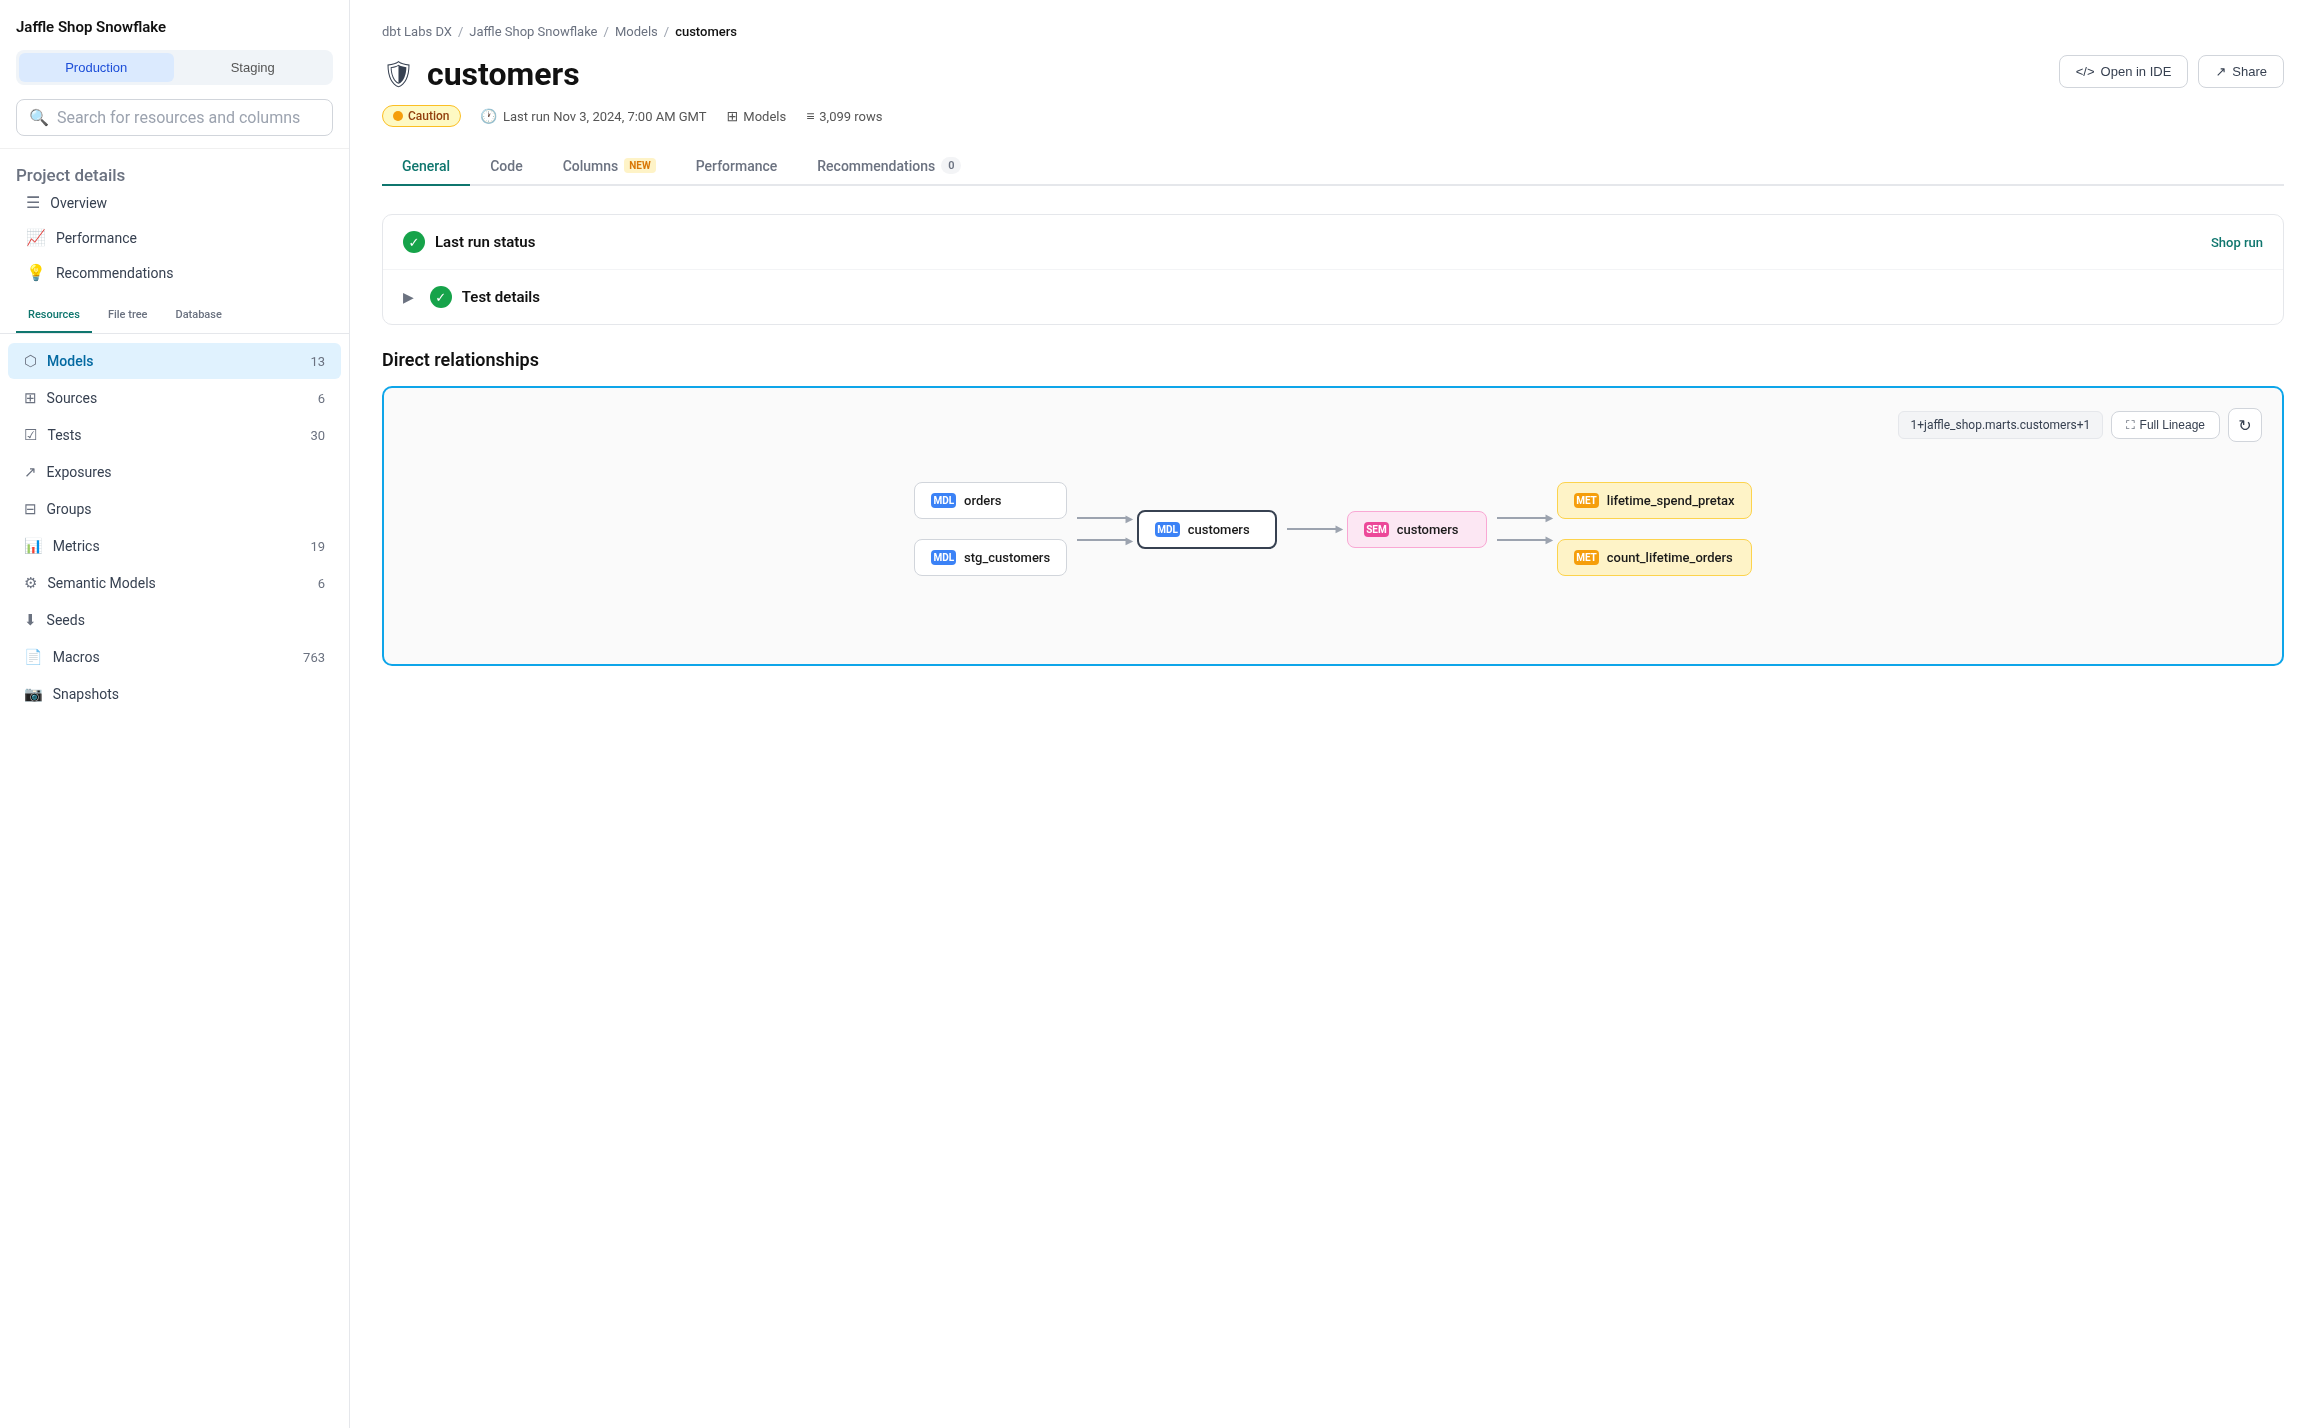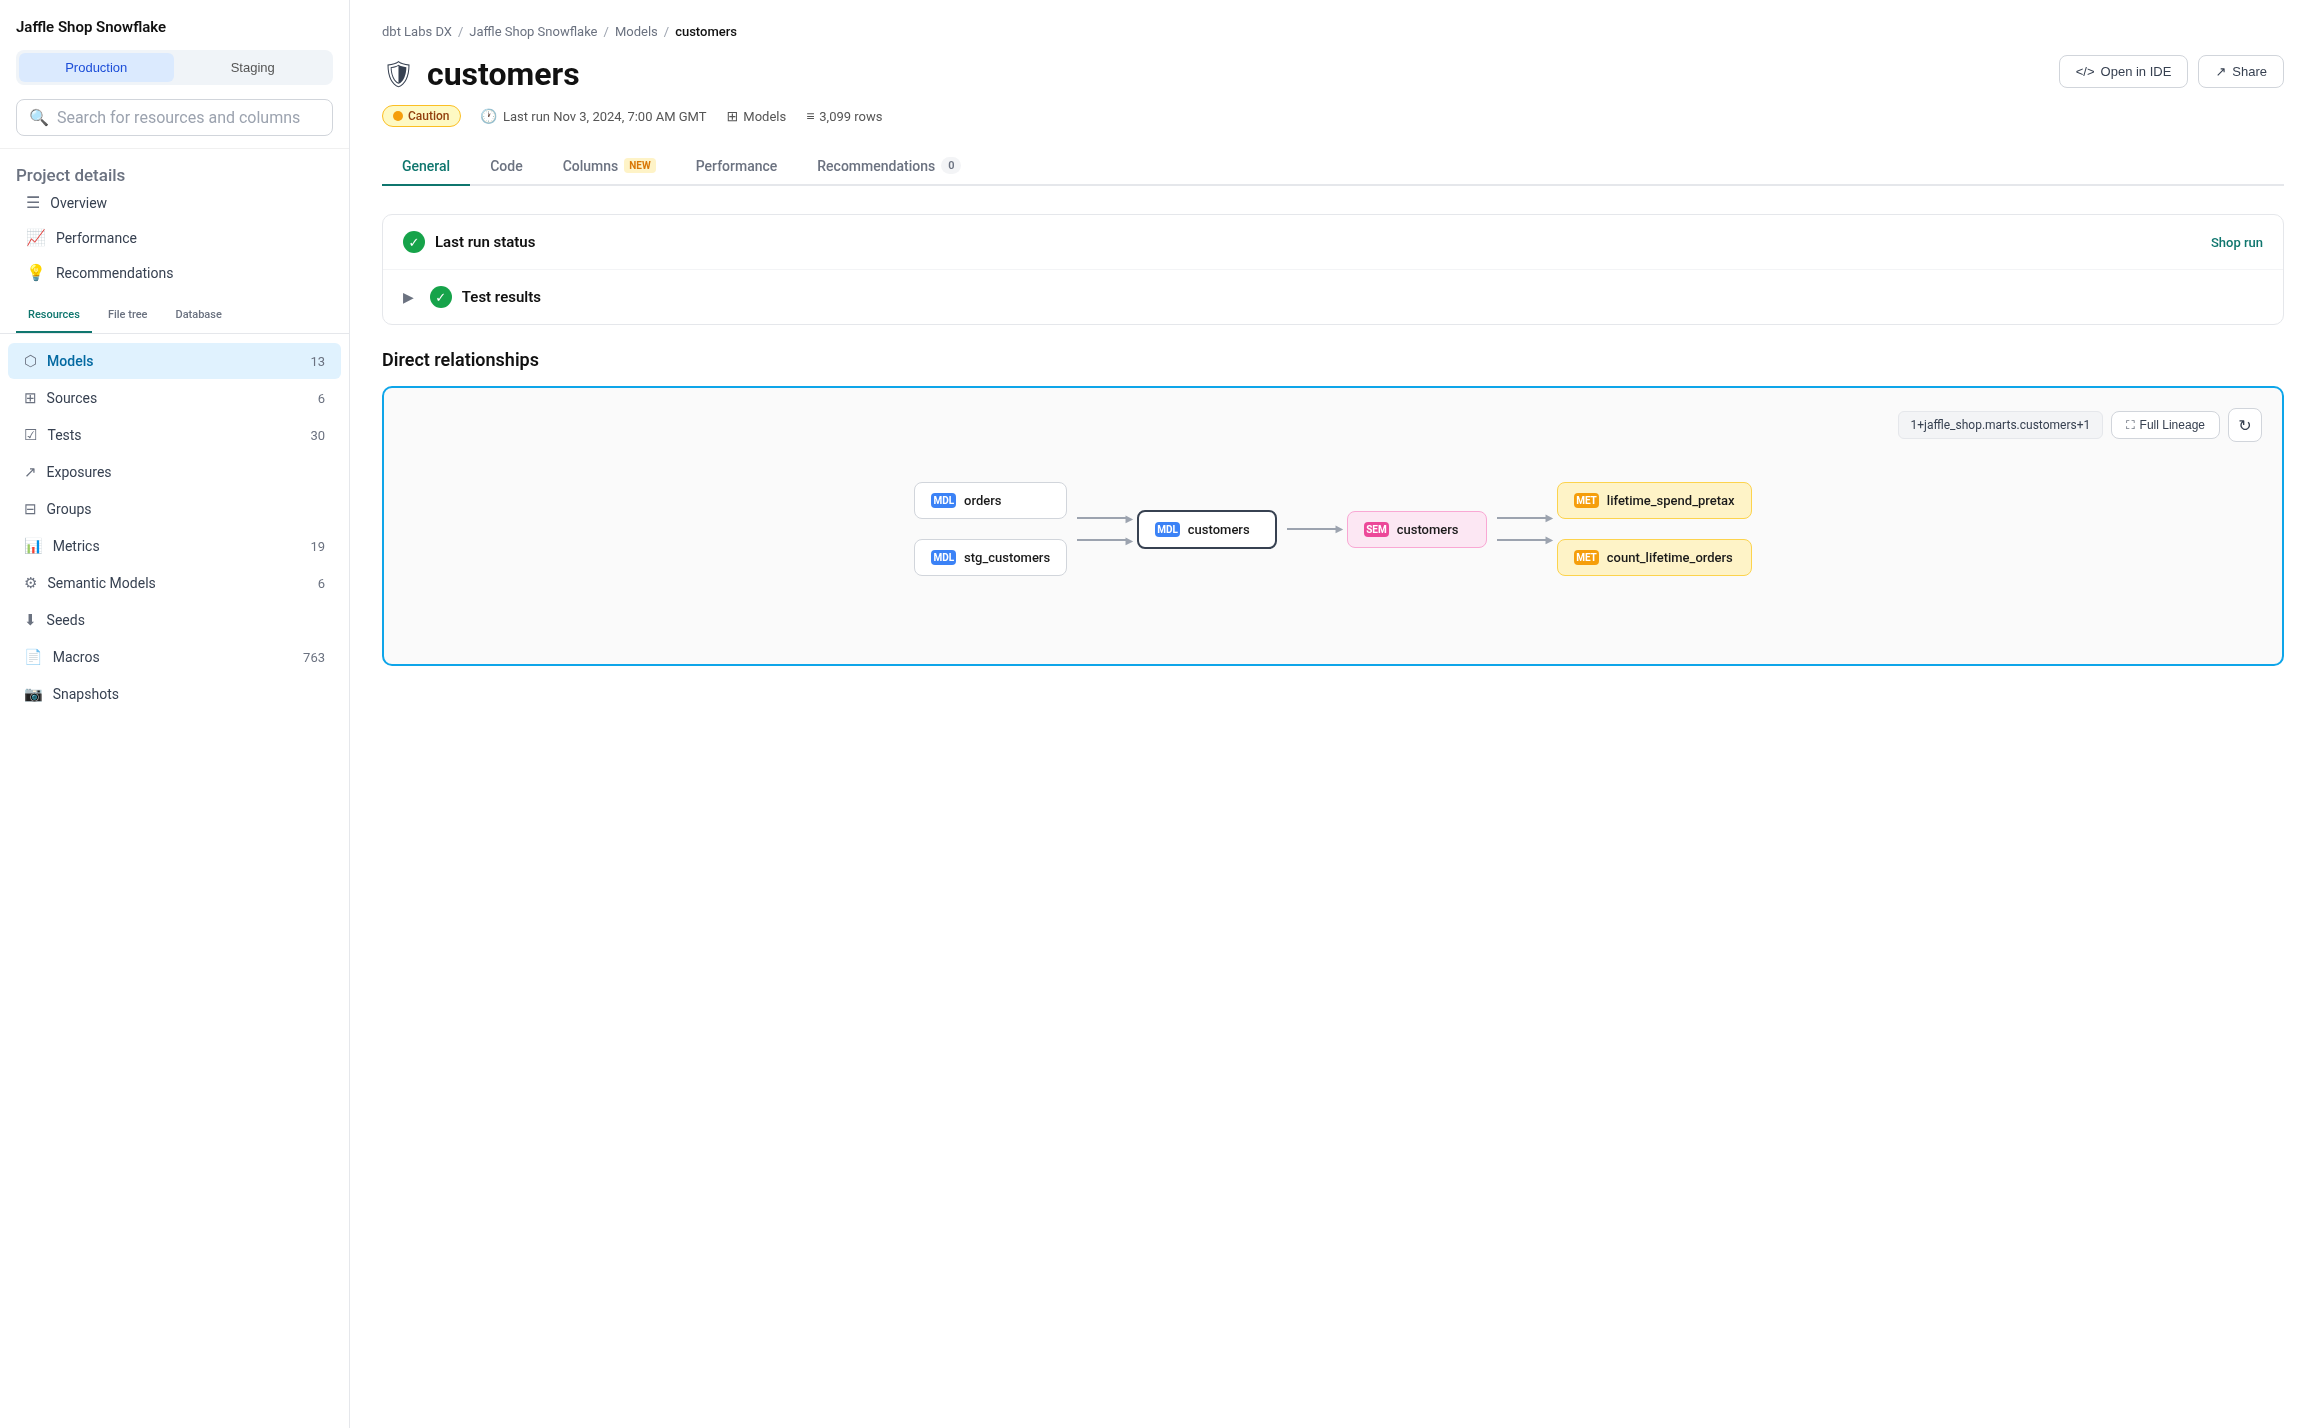--- a/index.html
+++ b/index.html
@@ -539,21 +539,21 @@
         <div class="status-left">
           <div class="green-check">✓</div>
           <span class="status-label">Last run status</span>
         </div>
         <span class="view-run-link">Shop run</span>
       </div>
       <div class="status-row">
         <div class="status-left">
           <span class="expand-arrow">▶</span>
           <div class="green-check">✓</div>
-          <span class="status-label">Test results</span>
+          <span class="status-label">Test details</span>
         </div>
       </div>
     </div>
   </div>
 
   <div>
     <div class="relationships-title">Direct relationships</div>
     <div class="lineage-container">
       <div class="lineage-toolbar">
         <div class="lineage-filter-btn">1+jaffle_shop.marts.customers+1</div>

